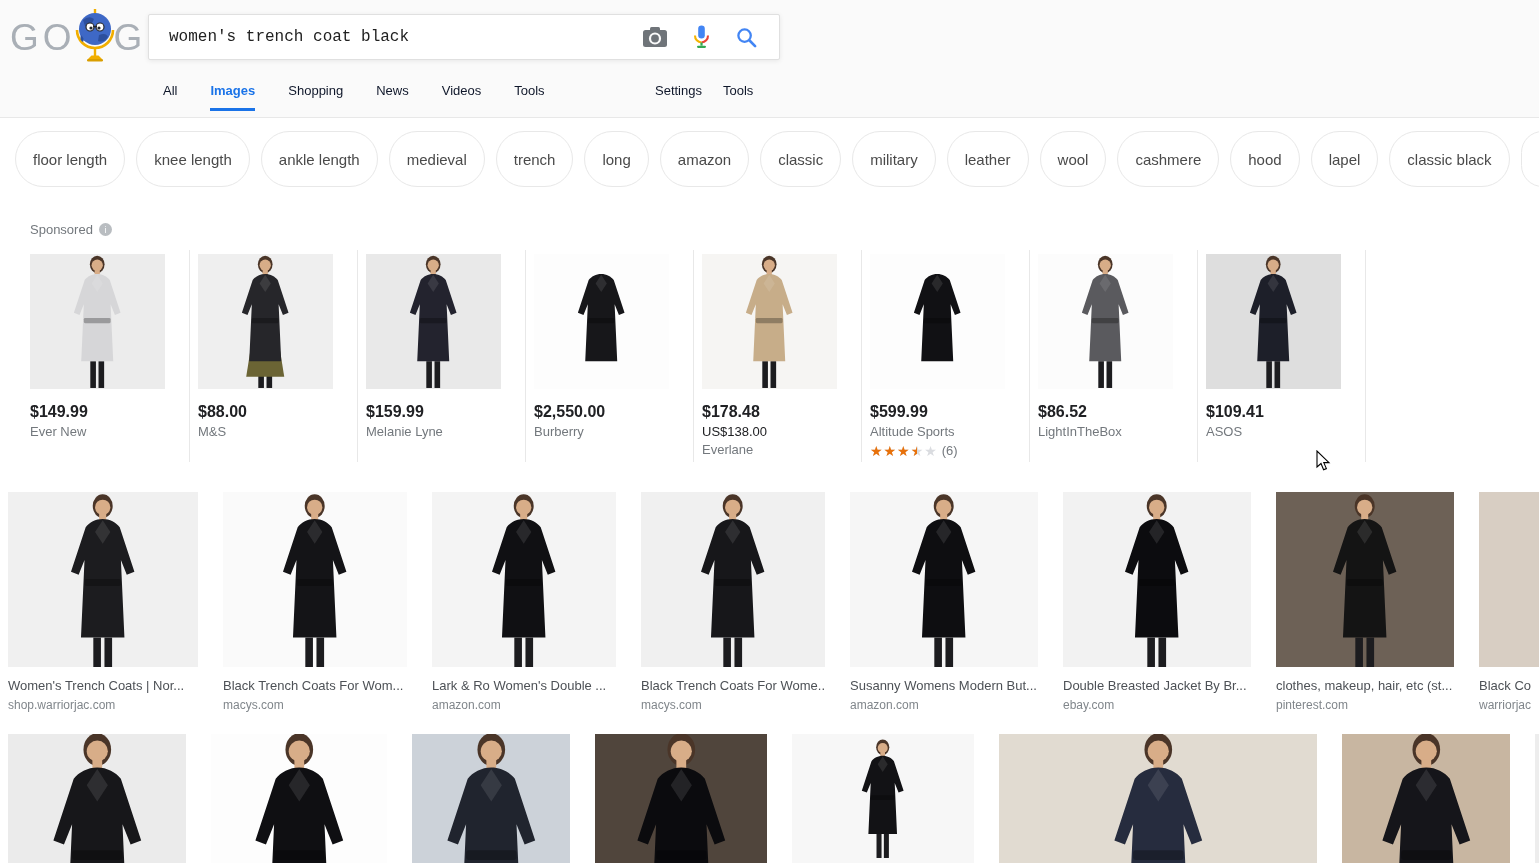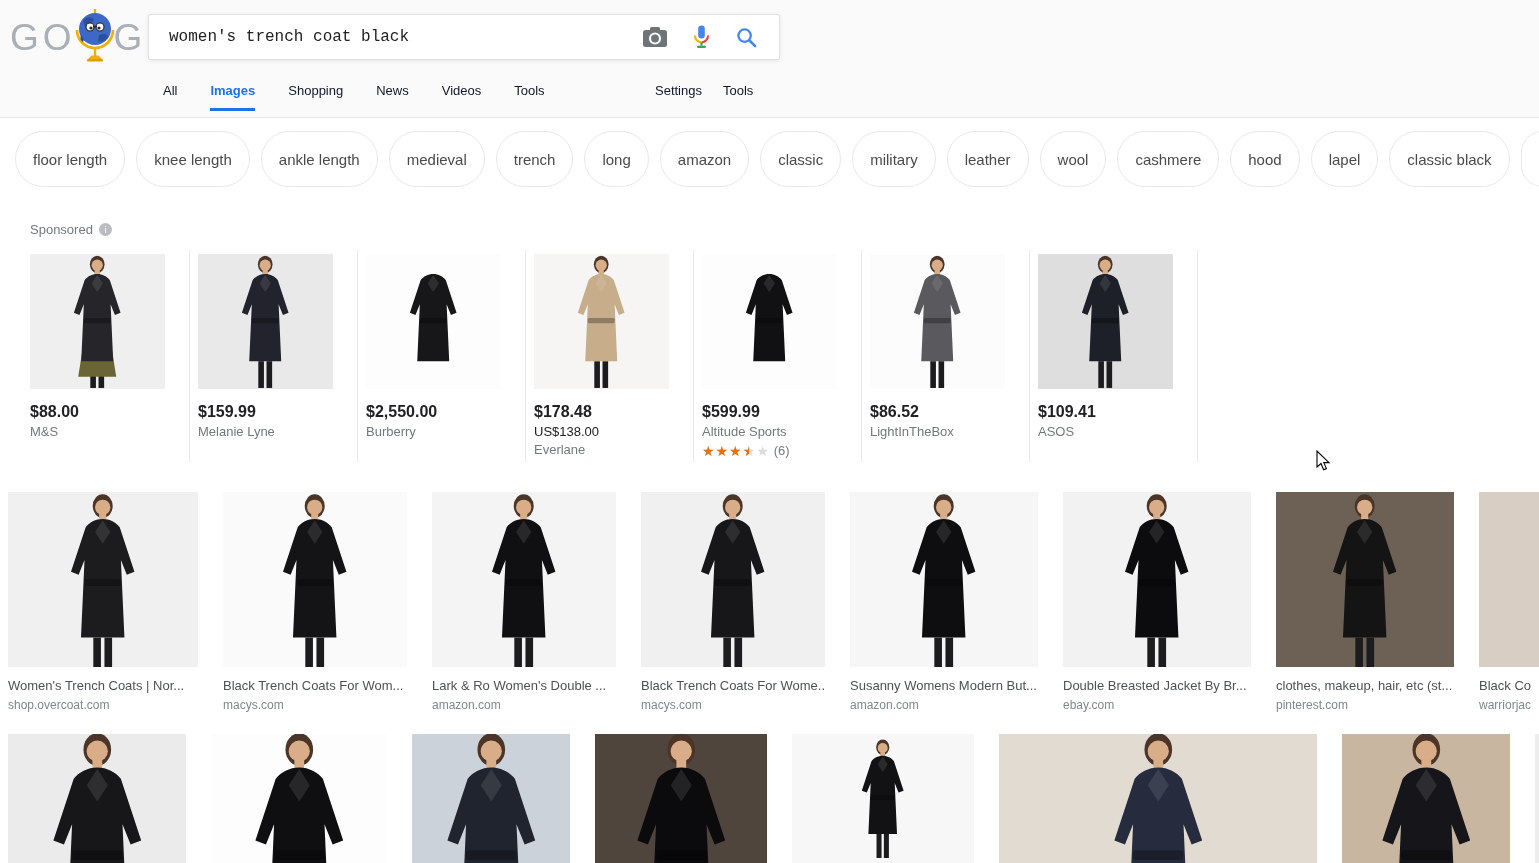--- a/index.html
+++ b/index.html
@@ -182,20 +182,43 @@
       <button class="chip">s</button>
     </div>
 
   <section class="sponsored">
     <div class="sp-head">
       <span>Sponsored</span>
       <span class="info-dot">i</span>
     </div>
     <div class="sp-row">
 
+        <div class="sp-card" style="--bg: #ececec; --coat: #d6d6d8;">
+          <div class="sp-img">
+            <div class="figure">
+              <svg class="coat-svg" viewBox="0 0 100 155" preserveAspectRatio="xMidYMin meet">
+                <ellipse class="hair" cx="50" cy="12" rx="8.5" ry="10"></ellipse>
+                <circle class="head" cx="50" cy="13" r="6.5"></circle>
+                <rect class="neck" x="47" y="18" width="6" height="6"></rect>
+                <g class="legs">
+                  <rect x="42" y="124" width="6.5" height="31"></rect>
+                  <rect x="51.5" y="124" width="6.5" height="31"></rect>
+                </g>
+                <path class="skirt" d="M36 92 L28 142 L72 142 L64 92 Z"></path>
+                <path class="coat" d="M50 23 C44 23 38.5 26 35.5 30 L23 68 L29.5 70.5 L34.5 58 L31.5 124 L68.5 124 L65.5 58 L70.5 70.5 L77 68 L64.5 30 C61.5 26 56 23 50 23 Z"></path>
+                <rect class="belt" x="34.5" y="74" width="31" height="6" rx="1.5"></rect>
+                <path class="lapel" d="M50 24 L43.5 34 L50 44 L56.5 34 Z"></path>
+              </svg>
+            </div>
+          </div>
+          <div class="sp-price">$149.99</div>
+
+          <div class="sp-merchant">Ever New</div>
+
+        </div>
 
         <div class="sp-card" style="--bg: #efefef; --coat: #26262a; --skirt: #6b6434;">
           <div class="sp-img">
             <div class="figure">
               <svg class="coat-svg" viewBox="0 0 100 155" preserveAspectRatio="xMidYMin meet">
                 <ellipse class="hair" cx="50" cy="12" rx="8.5" ry="10"></ellipse>
                 <circle class="head" cx="50" cy="13" r="6.5"></circle>
                 <rect class="neck" x="47" y="18" width="6" height="6"></rect>
                 <g class="legs">
                   <rect x="42" y="124" width="6.5" height="31"></rect>
@@ -383,21 +406,21 @@
                 </g>
                 <path class="skirt" d="M36 92 L28 142 L72 142 L64 92 Z"></path>
                 <path class="coat" d="M50 23 C44 23 38.5 26 35.5 30 L23 68 L29.5 70.5 L34.5 58 L31.5 124 L68.5 124 L65.5 58 L70.5 70.5 L77 68 L64.5 30 C61.5 26 56 23 50 23 Z"></path>
                 <rect class="belt" x="34.5" y="74" width="31" height="6" rx="1.5"></rect>
                 <path class="lapel" d="M50 24 L43.5 34 L50 44 L56.5 34 Z"></path>
               </svg>
             </div>
           </div>
           <figcaption>
             <div class="res-title">Women's Trench Coats | Nor...</div>
-            <div class="res-domain">shop.overcoat.com</div>
+            <div class="res-domain">shop.warriorjac.com</div>
           </figcaption>
         </figure>
 
         <figure class="res-card" style="--bg: #fafafa; --coat: #141417; --w: 184px;">
           <div class="res-img r1-img">
             <div class="figure">
               <svg class="coat-svg" viewBox="0 0 100 155" preserveAspectRatio="xMidYMin meet">
                 <ellipse class="hair" cx="50" cy="12" rx="8.5" ry="10"></ellipse>
                 <circle class="head" cx="50" cy="13" r="6.5"></circle>
                 <rect class="neck" x="47" y="18" width="6" height="6"></rect>

